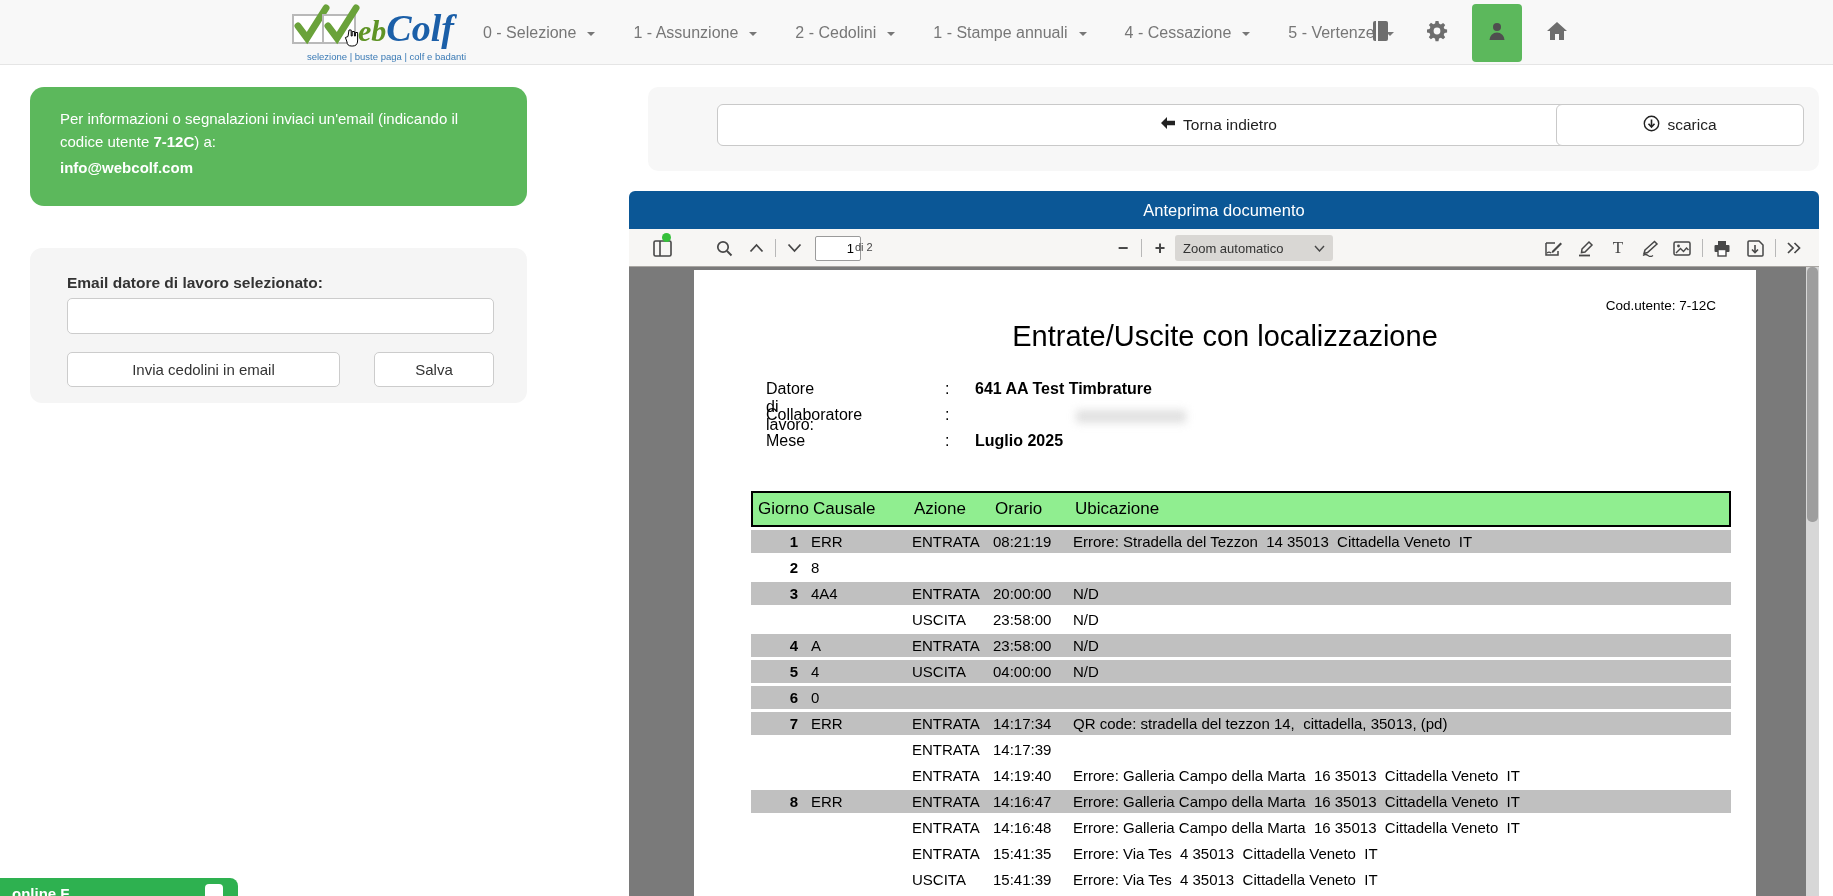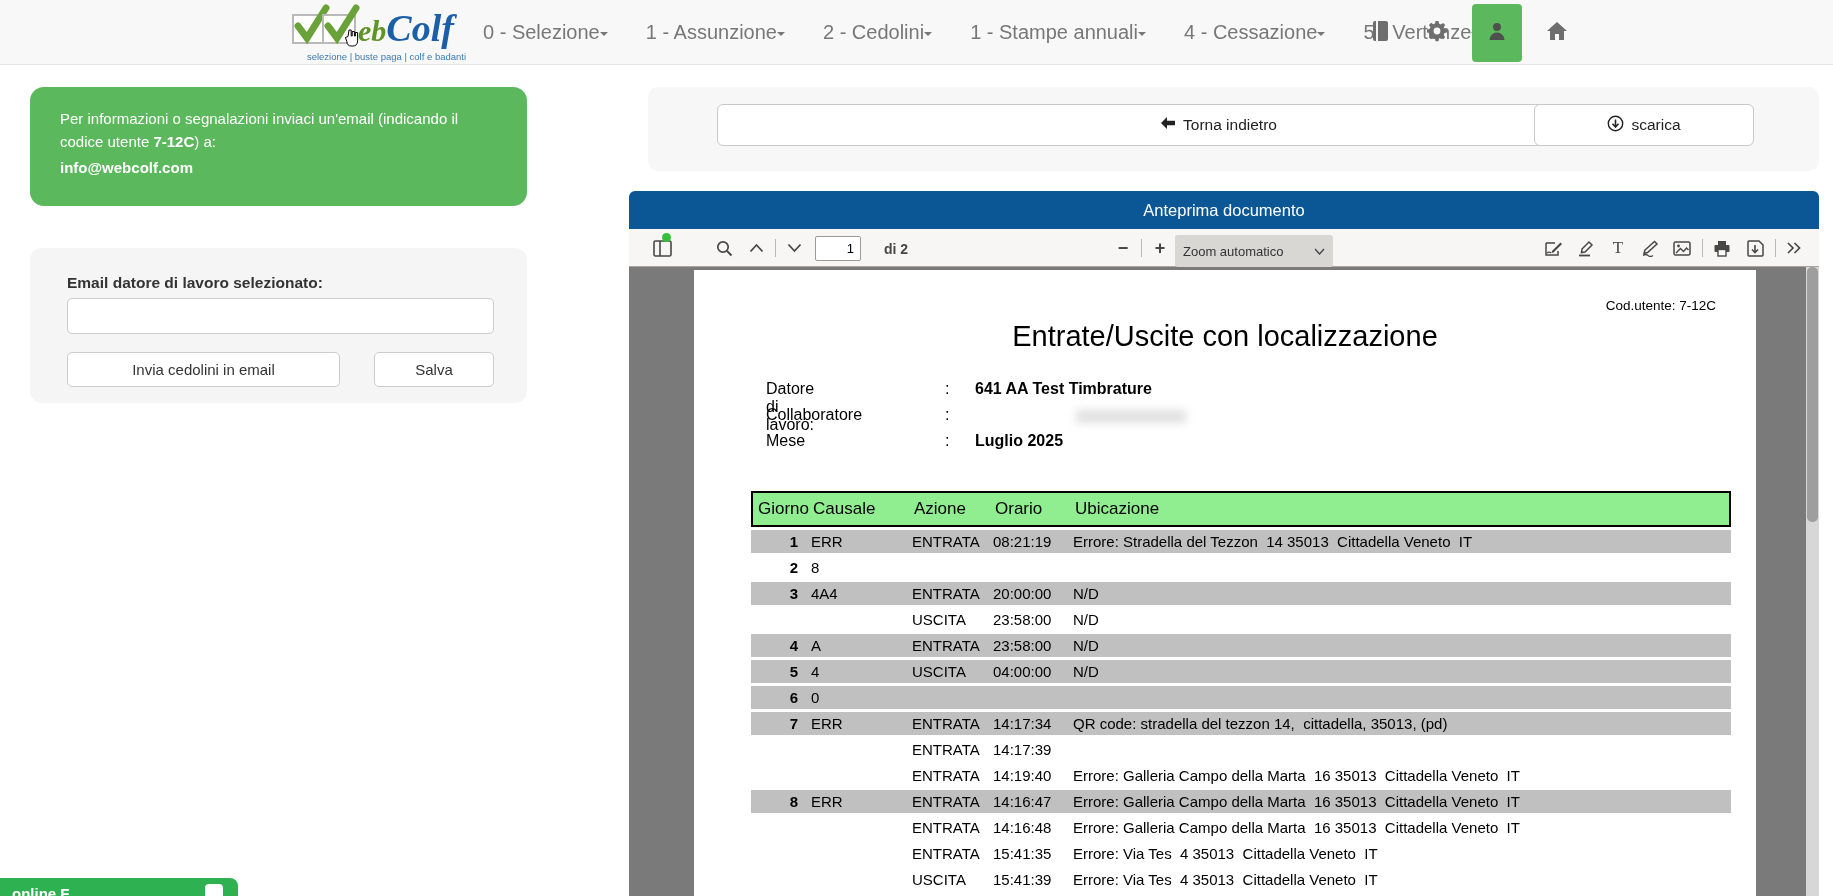--- a/index.html
+++ b/index.html
@@ -17,21 +17,21 @@
   #chk1 { left:0; } #chk2 { left:30px; }
   #logo-text { position:absolute; left:66px; top:0px; white-space:nowrap; }
   .logo-eb { font:italic bold 30px "Liberation Serif", serif; color:#5f9426; }
   .logo-colf { font:italic bold 38px "Liberation Serif", serif; color:#1b5fa8; }
   #logo-sub { position:absolute; left:2px; top:45px; width:185px; text-align:center;
               font-size:9.5px; color:#3a7ab5; white-space:nowrap; }
   #hand-cursor { position:absolute; left:52px; top:22px; }
 
   #main-menu { position:absolute; left:483px; top:0; height:65px; display:flex;
                align-items:center; gap:38px; }
-  .nav-item { display:flex; align-items:center; gap:0; color:#777; font-size:20px;
+  .nav-item { display:flex; align-items:center; gap:11px; color:#777; font-size:16px;
               cursor:pointer; white-space:nowrap; }
   .caret { width:0; height:0; border-left:4px solid transparent;
            border-right:4px solid transparent; border-top:4px solid #777; margin-top:2px; }
 
   #nav-icons { position:absolute; left:1360px; top:0; height:65px; display:flex;
                align-items:center; gap:14px; }
   .nav-icon-btn { width:42px; height:58px; display:flex; align-items:center;
                   justify-content:center; cursor:pointer; background:transparent; border:none; }
   #account-button { background:#5cb85c; border-radius:4px; width:50px; }
 
@@ -55,39 +55,39 @@
   #save-btn { left:344px; width:120px; }
 
   
   #action-panel { position:absolute; left:648px; top:87px; width:1171px; height:84px;
                   background:#f7f7f7; border-radius:10px; }
   .action-btn { position:absolute; top:17px; height:42px; background:#fff;
                 border:1px solid #c9c9c9; border-radius:6px; font-size:15.5px; color:#222;
                 display:flex; align-items:center; justify-content:center; gap:7px;
                 cursor:pointer; font-family:"Liberation Sans", sans-serif; }
   #back-btn { left:25px; width:1002px;margin-left:44px; }
-  #download-btn { left:886px; width:220px; }
+  #download-btn { left:908px; width:248px; }
 
   
   #preview { position:absolute; left:629px; top:191px; width:1190px; height:705px; }
   #preview-heading { position:absolute; left:0; top:0; width:1190px; height:38px;
                      background:#0b5796; border-radius:6px 6px 0 0; color:#fff;
                      font-size:16.5px; display:flex; align-items:center; justify-content:center; }
   #pdf-toolbar { position:absolute; left:0; top:38px; width:1190px; height:38px;
                  background:#f7f6f4; border-bottom:1px solid #a9a6a2; }
   .tbtn { position:absolute; top:6px; width:26px; height:26px; background:transparent;
           border:none; display:flex; align-items:center; justify-content:center;
           cursor:pointer; color:#474747; }
   .tsep { position:absolute; top:10px; width:1px; height:18px; background:#b8b8b8; }
   #page-input { position:absolute; left:186px; top:7px; width:46px; height:25px;
                 border:1px solid #9b9b9b; border-radius:2px; background:#fff;
                 font-size:13px; text-align:right; padding-right:6px; }
-  #page-count { position:absolute; left:255px; top:12px; font-size:14px; color:#474747;font-weight:bold; }
+  #page-count { position:absolute; left:226px; top:12px; font-size:11px; color:#474747; }
   .sign-txt { font-size:18px; color:#474747; font-weight:bold; }
-  #zoom-select { position:absolute; left:546px; top:6px; width:158px; height:32px;
+  #zoom-select { position:absolute; left:546px; top:6px; width:158px; height:26px;
                  background:#d9d7d4; border-radius:3px; font-size:13px; color:#333;
                  display:flex; align-items:center; padding:0 8px; cursor:pointer; }
   #zoom-select svg { margin-left:auto; }
   #green-dot { position:absolute; left:33px; top:4px; width:9px; height:9px;
                border-radius:50%; background:#35c03a; }
 
   #pdf-viewer { position:absolute; left:0; top:76px; width:1190px; height:629px;
                 background:#7a7a7a; overflow:hidden; }
   #pdf-page { position:absolute; left:65px; top:3px; width:1062px; height:720px;
               background:#fff; color:#000; }

